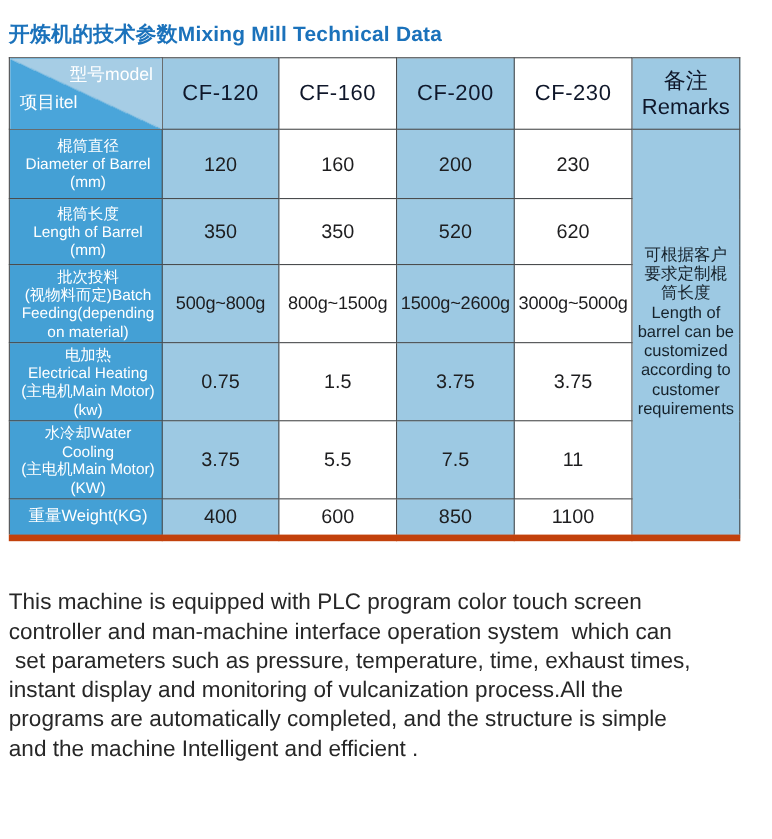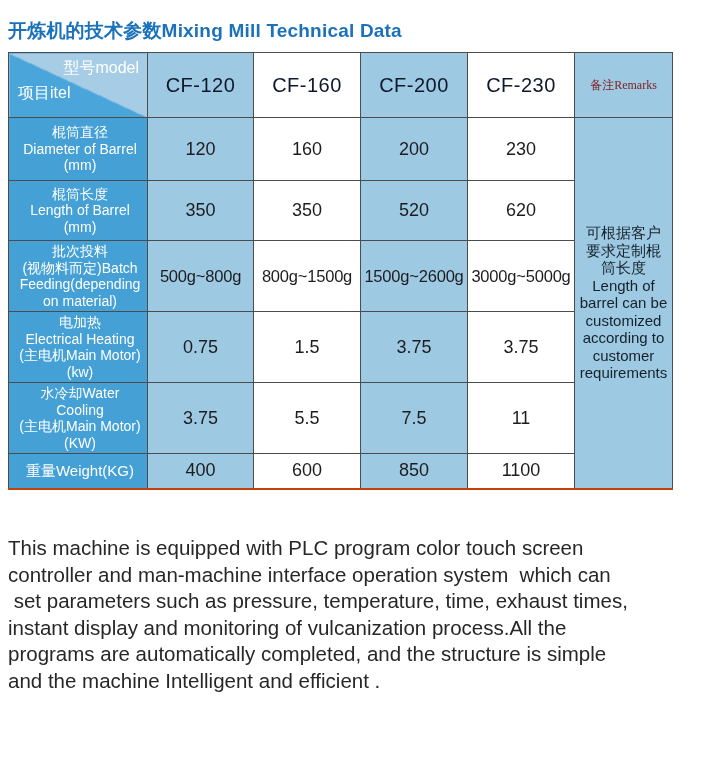--- a/index.html
+++ b/index.html
@@ -8,21 +8,21 @@
   .page { position:relative; width:702px; height:763px; background:#ffffff; overflow:hidden;margin-top:12px; }
 
   .title {
     position:absolute; left:8px; top:6px;
     font-size:19px; font-weight:700; color:#1b72bb; letter-spacing:0.2px;
   }
 
   table.spec {
     position:absolute; left:8px; top:40px;
     width:664px; border-collapse:collapse; table-layout:fixed;
-    border-bottom:2px solid #c2410c;
+    border-bottom:6px solid #c2410c;
   }
   table.spec td { border:1px solid #4a4c4e; text-align:center; vertical-align:middle; }
 
   .r-head { height:65px; }
   .r1 { height:63px; }
   .r2 { height:60px; }
   .r3 { height:65px; }
   .r4 { height:69px; }
   .r5 { height:61px; }
   .r6 { height:35px; }
@@ -32,21 +32,21 @@
 
   
   td.corner {
     position:relative; padding:0;
     background:linear-gradient(to top right, #4aa5da 49.6%, #8fc3e2 49.6% 50.4%, #a6cde5 50.4%);
   }
   .corner-tr { position:absolute; top:5px;  right:8px; color:#ffffff; font-size:16px; }
   .corner-bl { position:absolute; left:9px; bottom:13px; color:#ffffff; font-size:16px; }
 
   td.model { font-size:20px; color:#0f172a; letter-spacing:0.5px; }
-  td.remarks-h { font-size:12px; color:#7f1d1d;font-family:Liberation Serif, serif; }
+  td.remarks-h { font-size:20px; color:#0f172a; }
 
   td.lbl {
     background:#44a0d5; color:#ffffff;
     font-size:14px; line-height:16.5px;
     text-align:left; padding:2px 4px 2px 8px;
     white-space:pre-line;
   }
   .r6 td.lbl { font-size:15px; }
 
   td.val { font-size:18px; color:#1d1d1f; }

